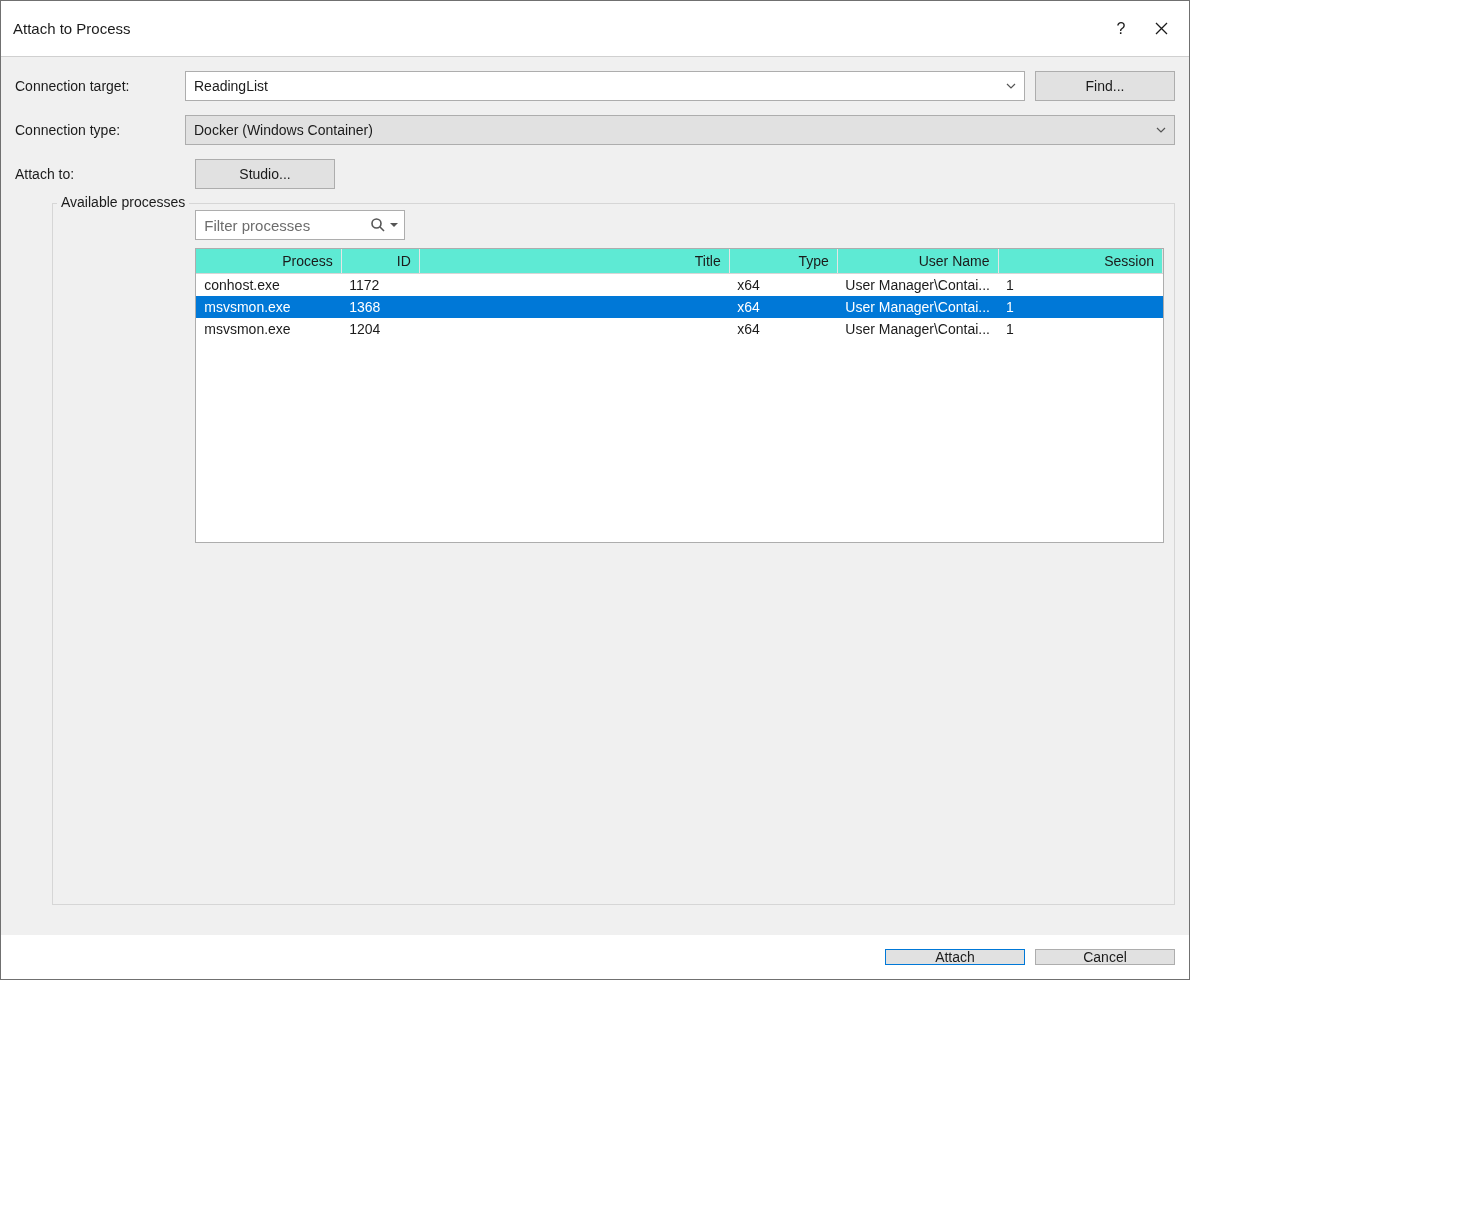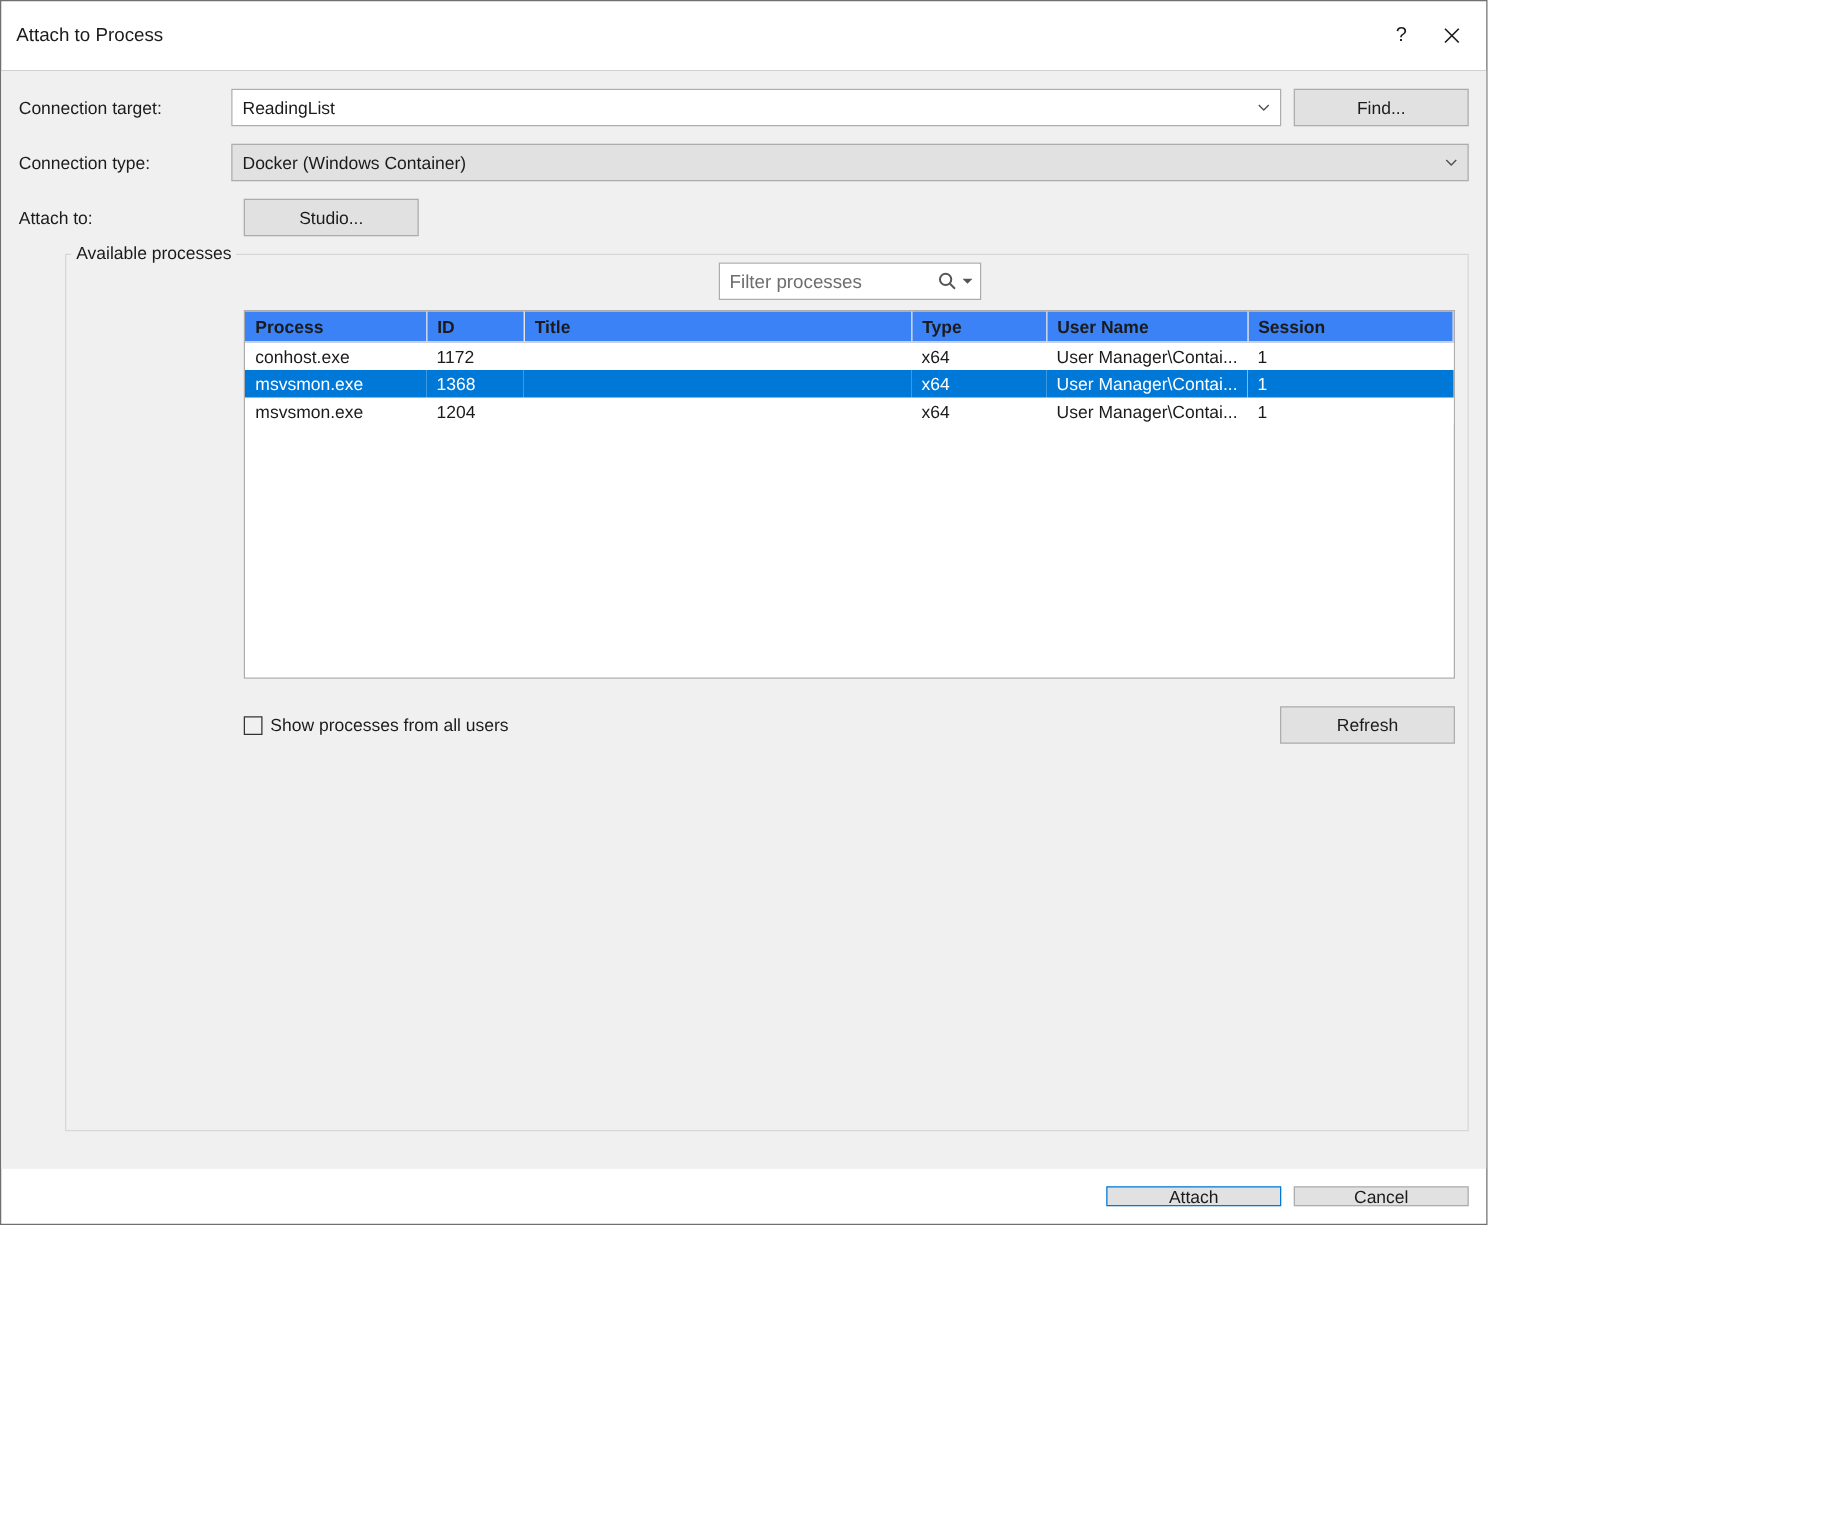--- a/index.html
+++ b/index.html
@@ -13,27 +13,27 @@
   .row .lbl { width: 170px; font-size: 14px; }
   .combo, .dd, .txtread { height: 30px; border: 1px solid #adadad; background: #e5e5e5; display: flex; align-items: center; padding: 0 8px; font-size: 14px; position: relative; }
   .combo { flex: 1; background: #e1e1e1; cursor: pointer; }
   .combo .caret, .dd .caret { position: absolute; right: 8px; top: 50%; transform: translateY(-50%); }
   .dd { flex: 1; background: #fff; cursor: text; }
   .btn { height: 30px; border: 1px solid #adadad; background: #e1e1e1; display: flex; align-items: center; justify-content: center; font-size: 14px; cursor: pointer; }
   .btn.w { width: 140px; margin-left: 10px; }
   .group { border: 1px solid #d6d6d6; background: #f0f0f0; padding: 0 10px 10px 10px; margin-bottom: 16px; position: relative; }
   .group .glegend { position: relative; top: -10px; left: -6px; background: #f0f0f0; padding: 0 4px; font-size: 14px; display:inline-block;}
   .infotxt { font-size: 14px; margin: 0 4px 50px 8px; }
-  .filterrow { display:flex; justify-content:center; padding: 6px 0 8px 0;}
+  .filterrow { display:flex; justify-content:flex-start; padding: 6px 0 8px 0;}
   .filterbox { width: 210px; height: 30px; border:1px solid #adadad; background:#fff; display:flex; align-items:center; padding:0 6px 0 8px; color:#6d6d6d; font-size:15px; cursor:text;}
   .filterbox .spacer{flex:1}
   .filterbox svg{margin-left:4px}
   table.proc { width: 100%; border-collapse: collapse; background:#fff; font-size:14px;}
   .proc-wrap { border:1px solid #adadad; background:#fff; height: 295px; overflow:hidden;}
-  table.proc th { text-align:left; font-weight:700; padding:4px 8px; border-right:1px solid #e5e5e5; border-bottom:1px solid #d6d6d6; background:#3b82f6;}
+  table.proc th { text-align:right; font-weight:400; padding:4px 8px; border-right:1px solid #e5e5e5; border-bottom:1px solid #d6d6d6; background:#5eead4;}
   table.proc td { padding:3px 8px; white-space:nowrap; overflow:hidden; text-overflow:ellipsis;}
   table.proc tr.sel td { background:#0078d7; color:#fff;}
   .chkrow { display:flex; align-items:center; margin-top:22px;}
   .chkbox { width:15px; height:15px; border:1.4px solid #333; margin-right:6px; cursor:pointer;}
   .footer { display:flex; justify-content:flex-end; gap:10px; padding:14px 14px 14px 0;}
   .footer .btn { width:140px; height:16px;}
   .footer .btn.primary { border:1.5px solid #0078d7; background:#e1e1e1;}
   col.c-process{width:145px} col.c-id{width:78px} col.c-title{width:310px} col.c-type{width:108px} col.c-user{width:150px} col.c-session{width:auto}
   .group.avail { flex:1; display:flex; flex-direction:row;margin-left:37px;}
   .group.avail .inner { flex:1; display:flex; flex-direction:column;}
@@ -145,27 +145,20 @@
                   <td>1204</td>
                   <td></td>
                   <td>x64</td>
                   <td>User Manager\Contai...</td>
                   <td>1</td>
                 </tr>
               </tbody>
           </table>
         </div>
 
-        <div class="chkrow">
-          <div style="flex:1; display:flex; align-items:center;">
-            <div class="chkbox"></div>
-            <span>Show processes from all users</span>
-          </div>
-          <div class="btn" style="width:140px">Refresh</div>
-        </div>
       </div>
     </div>
 
   </div>
 
   <div class="footer">
     <div class="btn primary">Attach</div>
     <div class="btn">Cancel</div>
   </div>
 </div>

